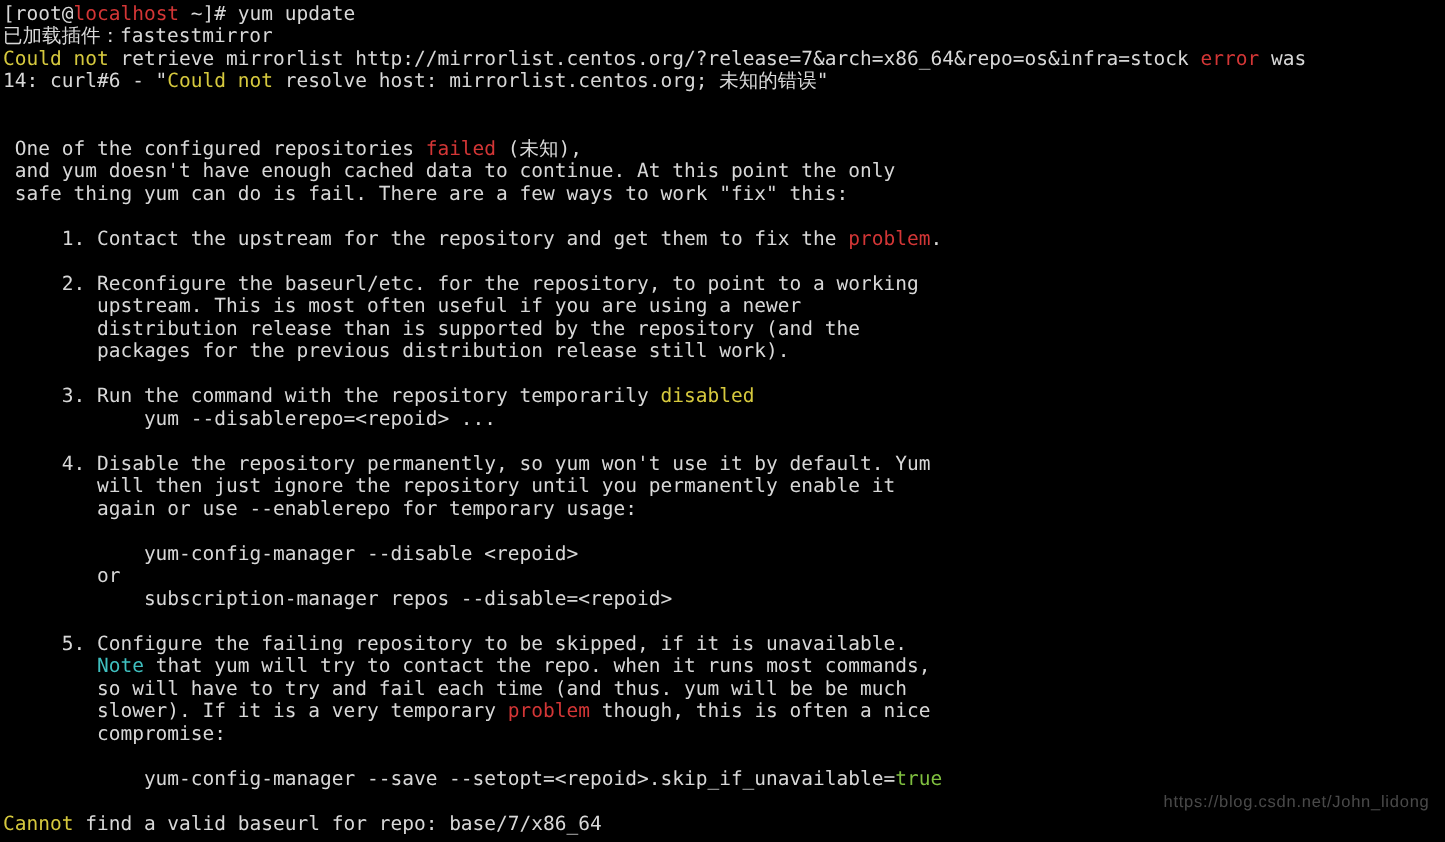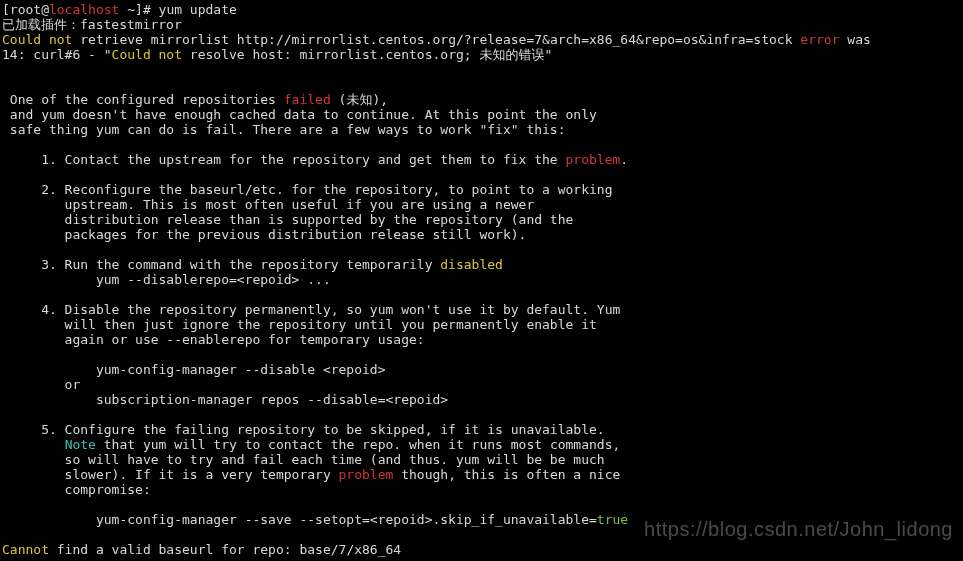--- a/index.html
+++ b/index.html
@@ -19,21 +19,21 @@
     color: #d8d8d8;
     white-space: pre;
     letter-spacing: 0;
   }
   .wm {
     position: absolute;
     right: 10px;
     bottom: 20px;
     color: rgba(210,210,210,0.35);
     font-family: Arial, sans-serif;
-    font-size: 20px;
+    font-size: 11px;
     letter-spacing: 0.5px;
     pointer-events: none;
   }
 </style>
 </head>
 <body>
 
 <pre class="term"><span><span>[root@</span><span style="color:#d33636">localhost</span><span> ~]# </span><span>yum update</span></span>
 <span>已加载插件：fastestmirror</span>
 <span><span style="color:#d6c93e">Could not</span><span> retrieve mirrorlist http://mirrorlist.centos.org/?release=7&amp;arch=x86_64&amp;repo=os&amp;infra=stock </span><span style="color:#d33636">error</span><span> was</span></span>

